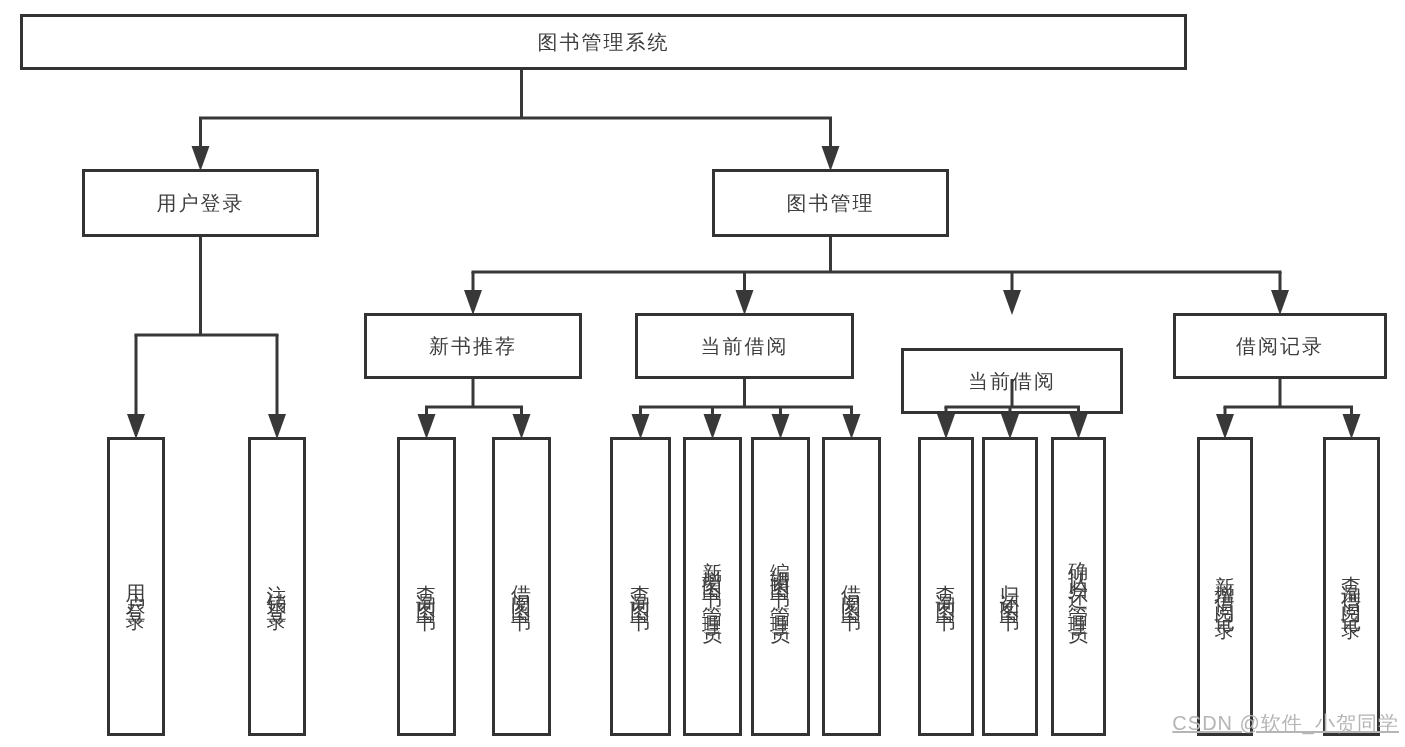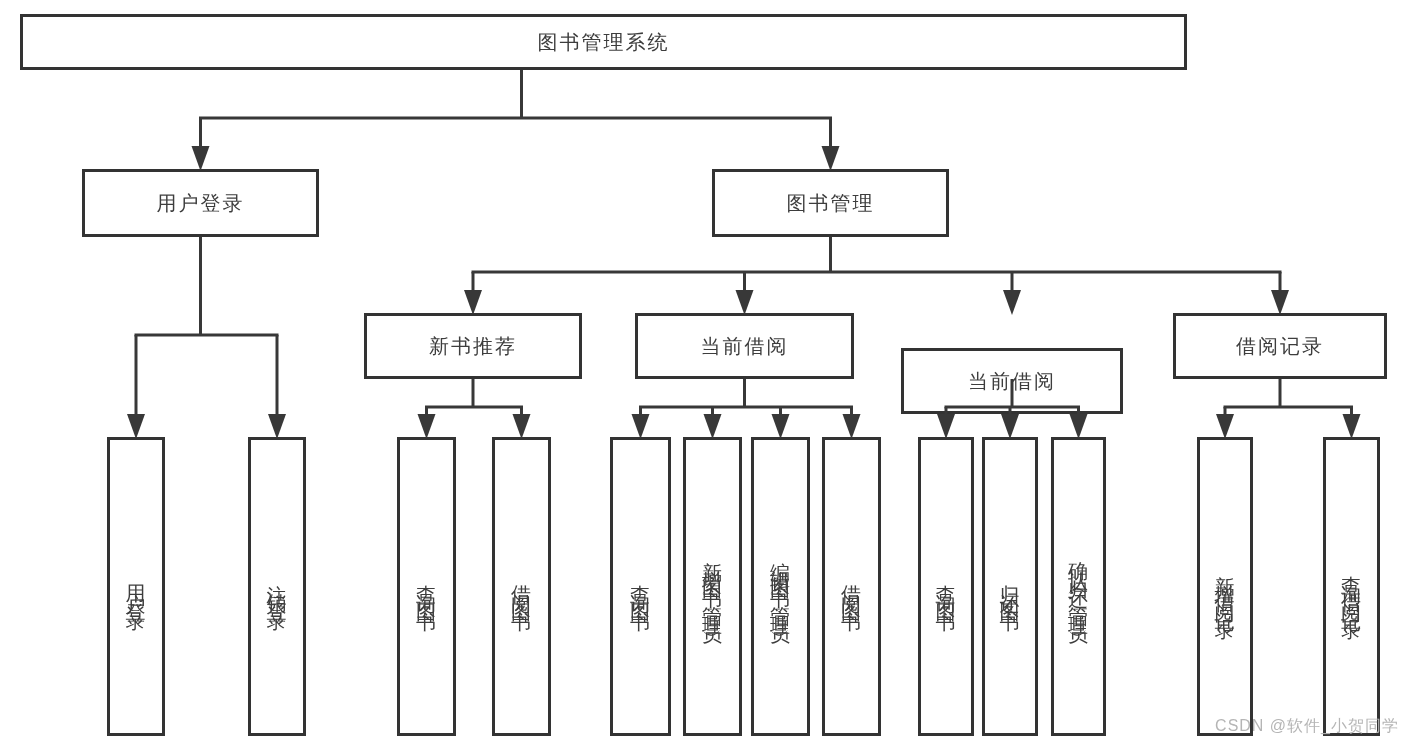--- a/index.html
+++ b/index.html
@@ -38,25 +38,26 @@
   }
   #edges{
     position:absolute;
     left:0;top:0;
     pointer-events:none;
   }
   #watermark{
     position:absolute;
     right:6px;
     bottom:10px;
-    font-size:16px;
+    font-size:20px;
     letter-spacing:1px;
     color:#b5b5b5;
     font-weight:400;
     white-space:nowrap;
+    text-decoration:underline;
   }
 </style>
 </head>
 <body>
 
 <div id="stage">
 
   <div class="node horizontal" style="left: 20px; top: 14px; width: 1167px; height: 56px; border-color: rgb(51, 51, 51);">
       <span class="label" style="color: rgb(61, 61, 61);">图书管理系统</span>
     </div>

